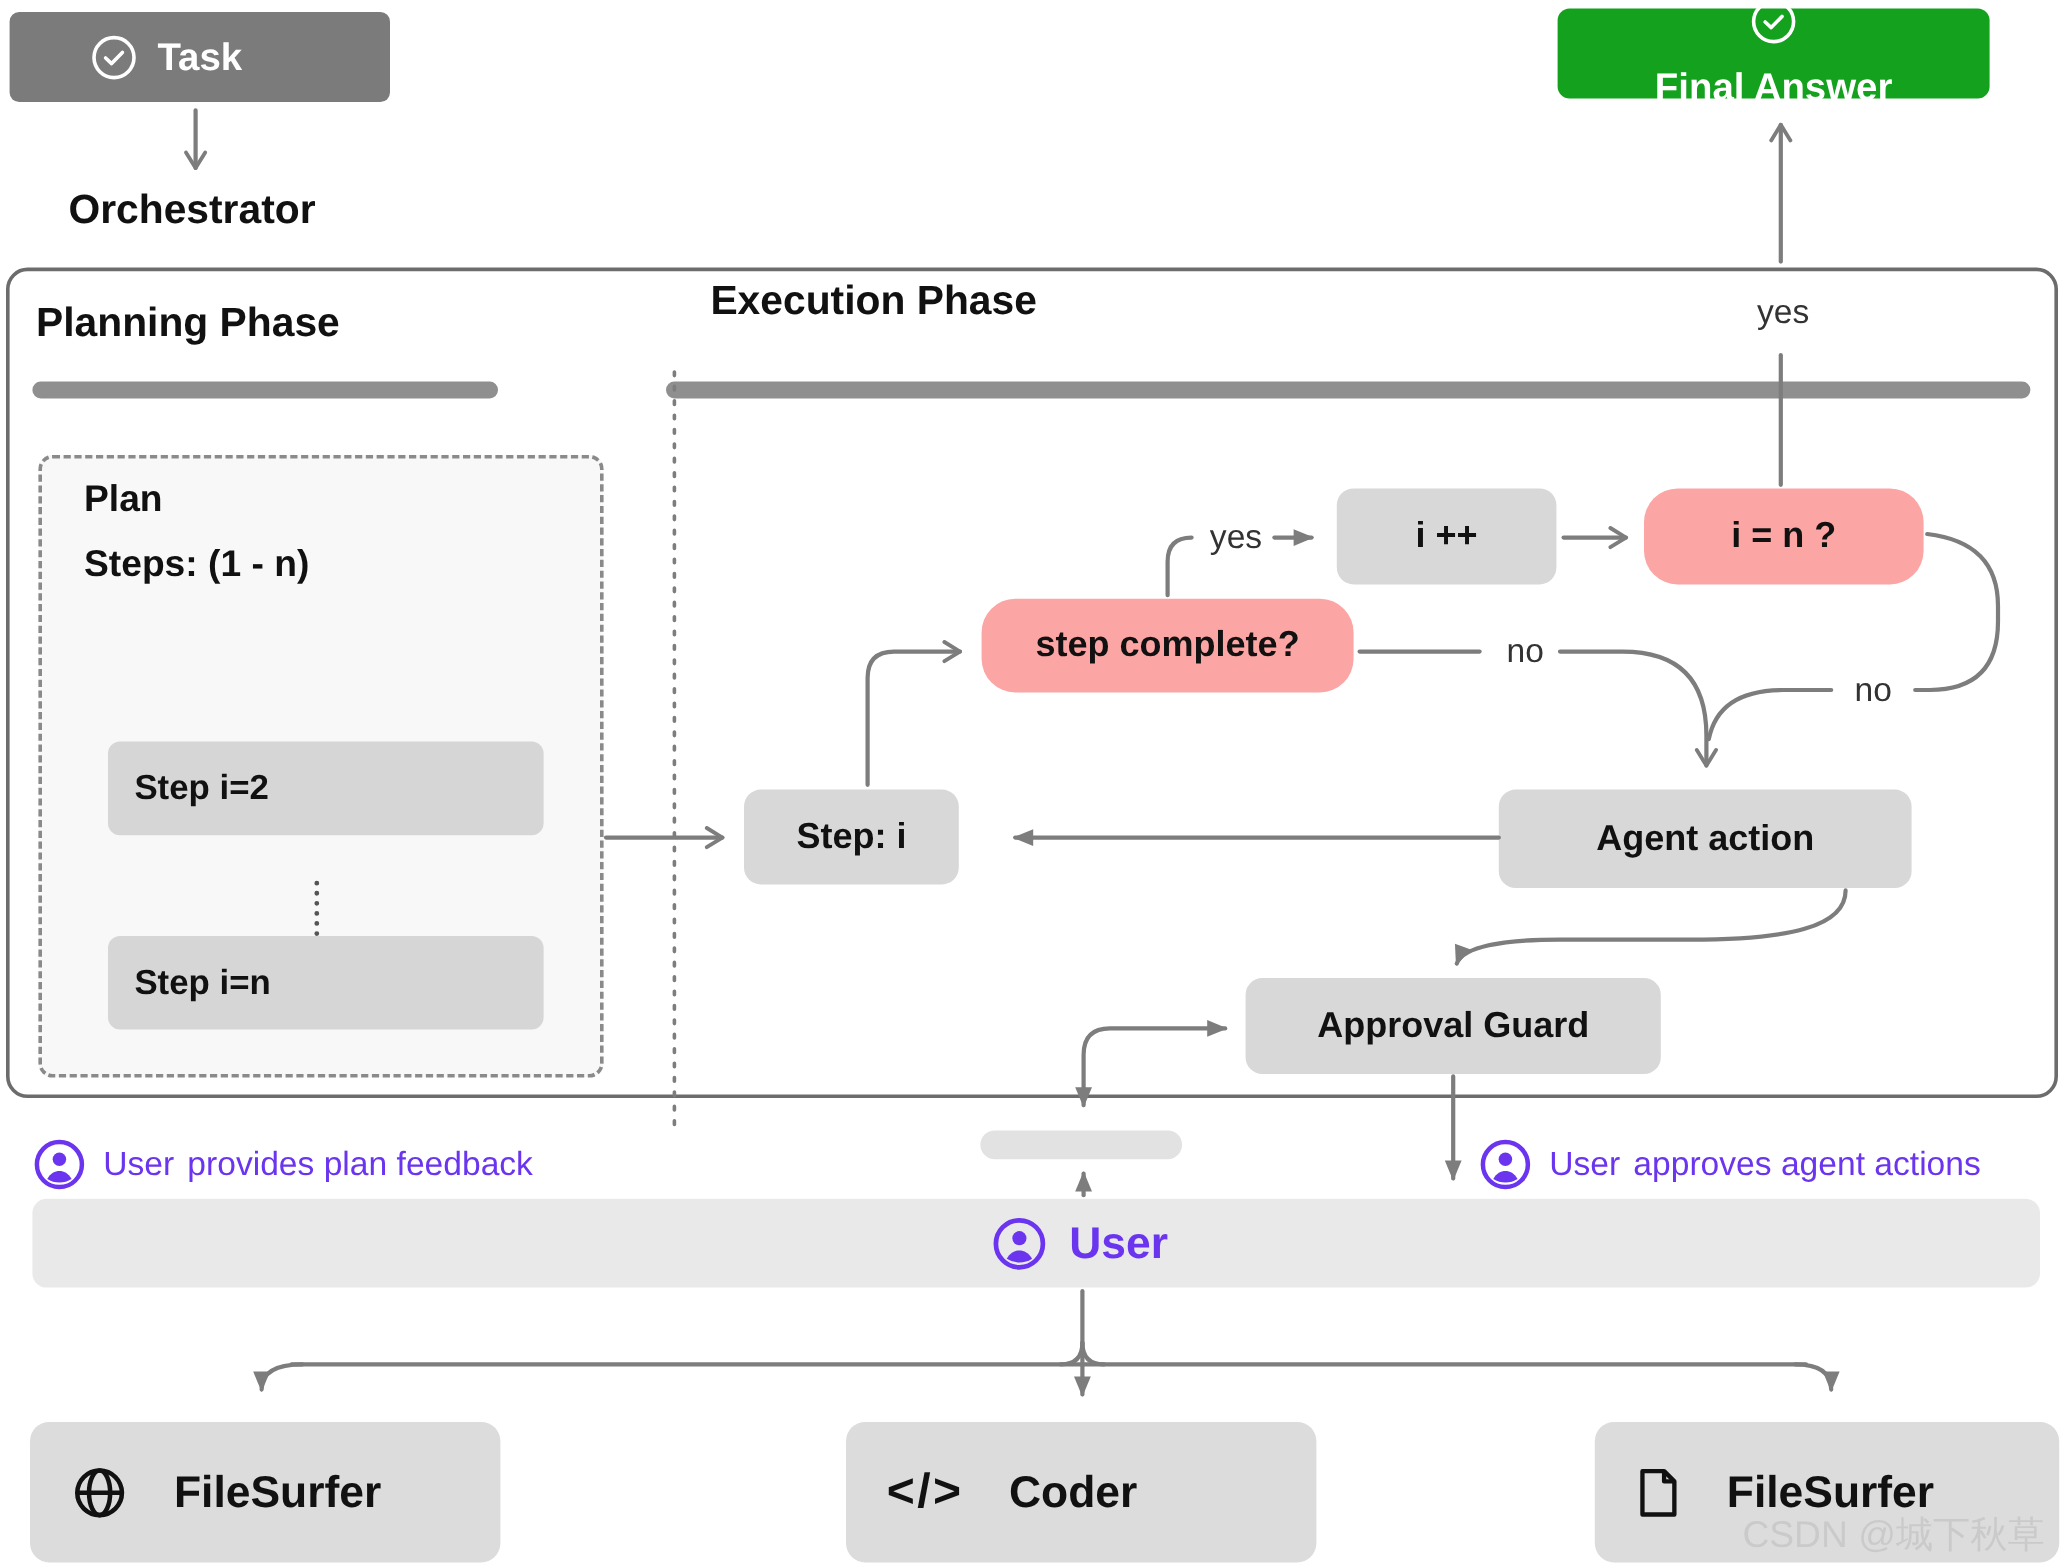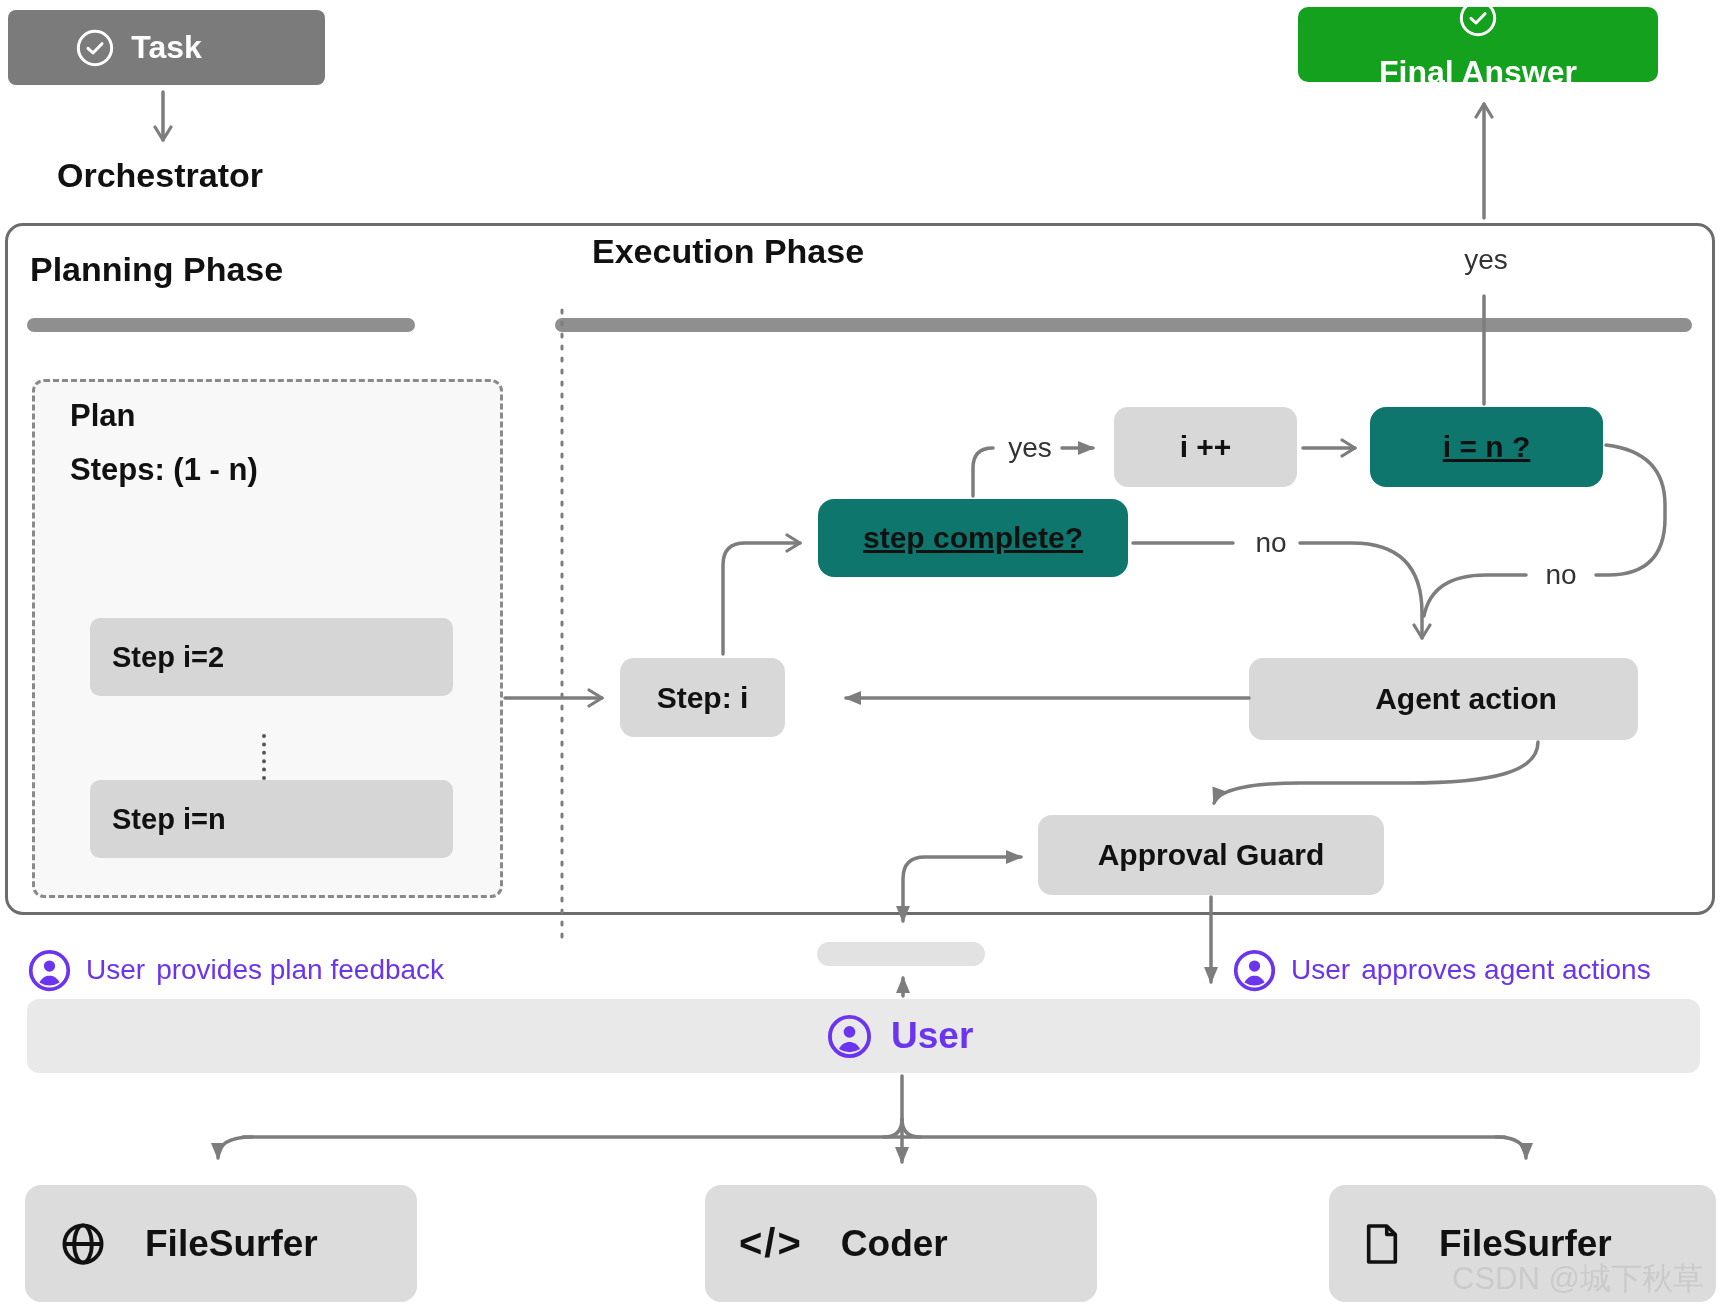--- a/index.html
+++ b/index.html
@@ -2,21 +2,21 @@
 <html><head>
 <meta charset="utf-8">
 <style>
   html,body{margin:0;padding:0;background:#ffffff;}
   #canvas{position:relative;width:1723px;height:1307px;background:#ffffff;overflow:hidden;
           font-family:"Liberation Sans","DejaVu Sans",sans-serif;color:#111;}
   .abs{position:absolute;}
   
   .node{position:absolute;border-radius:14px;background:#d8d8d8;text-align:center;
         font-weight:bold;font-size:30px;color:#111;}
-  .node.blue{background:#0f766e;border-radius:16px;text-decoration:underline;}
+  .node.blue{background:#fca5a5;border-radius:28px;}
   .btn{position:absolute;display:flex;align-items:center;justify-content:center;gap:16px;
        color:#fff;font-weight:600;font-size:32px;}
   #task-btn{left:8px;top:10px;width:317px;height:75px;background:#7b7b7b;border-radius:8px;}
   #final-btn{left:1298px;top:7px;width:360px;height:75px;background:#13a11e;border-radius:10px;flex-direction:column;}
   #orchestrator{left:57px;top:156px;font-size:34px;font-weight:bold;}
   #container{left:5px;top:223px;width:1704px;height:686px;border:3px solid #6c6c6c;border-radius:18px;background:#fff;}
   .phase-h{position:absolute;font-size:34px;font-weight:bold;}
   .phase-bar{position:absolute;height:14px;border-radius:7px;background:#8f8f8f;}
   
   #plan-box{left:32px;top:379px;width:471px;height:519px;border:3px dashed #8a8a8a;border-radius:12px;background:#f8f8f8;box-sizing:border-box;}
@@ -78,25 +78,25 @@
   <div class="phase-h" style="left:592px;top:232px;">Execution Phase</div>
   <div class="phase-bar" style="left:555px;top:318px;width:1137px;"></div>
 
   <div id="plan-box" class="abs"></div>
   <div class="plan-h" style="left:70px;top:398px;">Plan</div>
   <div class="plan-h" style="left:70px;top:452px;">Steps: (1 - n)</div>
   <div class="pstep" style="top:618px;">Step i=2</div>
   <div id="plan-ellipsis" class="abs"></div>
   <div class="pstep" style="top:780px;">Step i=n</div>
 
-  <div class="node" style="left:620px;top:658px;width:165px;height:79px;line-height:79px;">Step: i</div>
+  <div class="node" style="left:620px;top:658px;width:179px;height:79px;line-height:79px;">Step: i</div>
   <div class="node blue" style="left:818px;top:499px;width:310px;height:78px;line-height:78px;">step complete?</div>
   <div class="node" style="left:1114px;top:407px;width:183px;height:80px;line-height:80px;">i ++</div>
   <div class="node blue" style="left:1370px;top:407px;width:233px;height:80px;line-height:80px;">i = n ?</div>
-  <div class="node" style="left:1249px;top:658px;width:344px;height:82px;line-height:82px;padding-left:45px;">Agent action</div>
+  <div class="node" style="left:1249px;top:658px;width:344px;height:82px;line-height:82px;">Agent action</div>
   <div class="node" style="left:1038px;top:815px;width:346px;height:80px;line-height:80px;">Approval Guard</div>
 
   <div class="cond" style="left:1450px;top:244px;width:72px;">yes</div>
   <div class="cond" style="left:999px;top:432px;width:62px;">yes</div>
   <div class="cond" style="left:1240px;top:527px;width:62px;">no</div>
   <div class="cond" style="left:1530px;top:559px;width:62px;">no</div>
 
   <div id="pill" class="abs"></div>
   <div id="user-bar" class="abs"></div>
   <div id="user-bar-label" class="abs">

